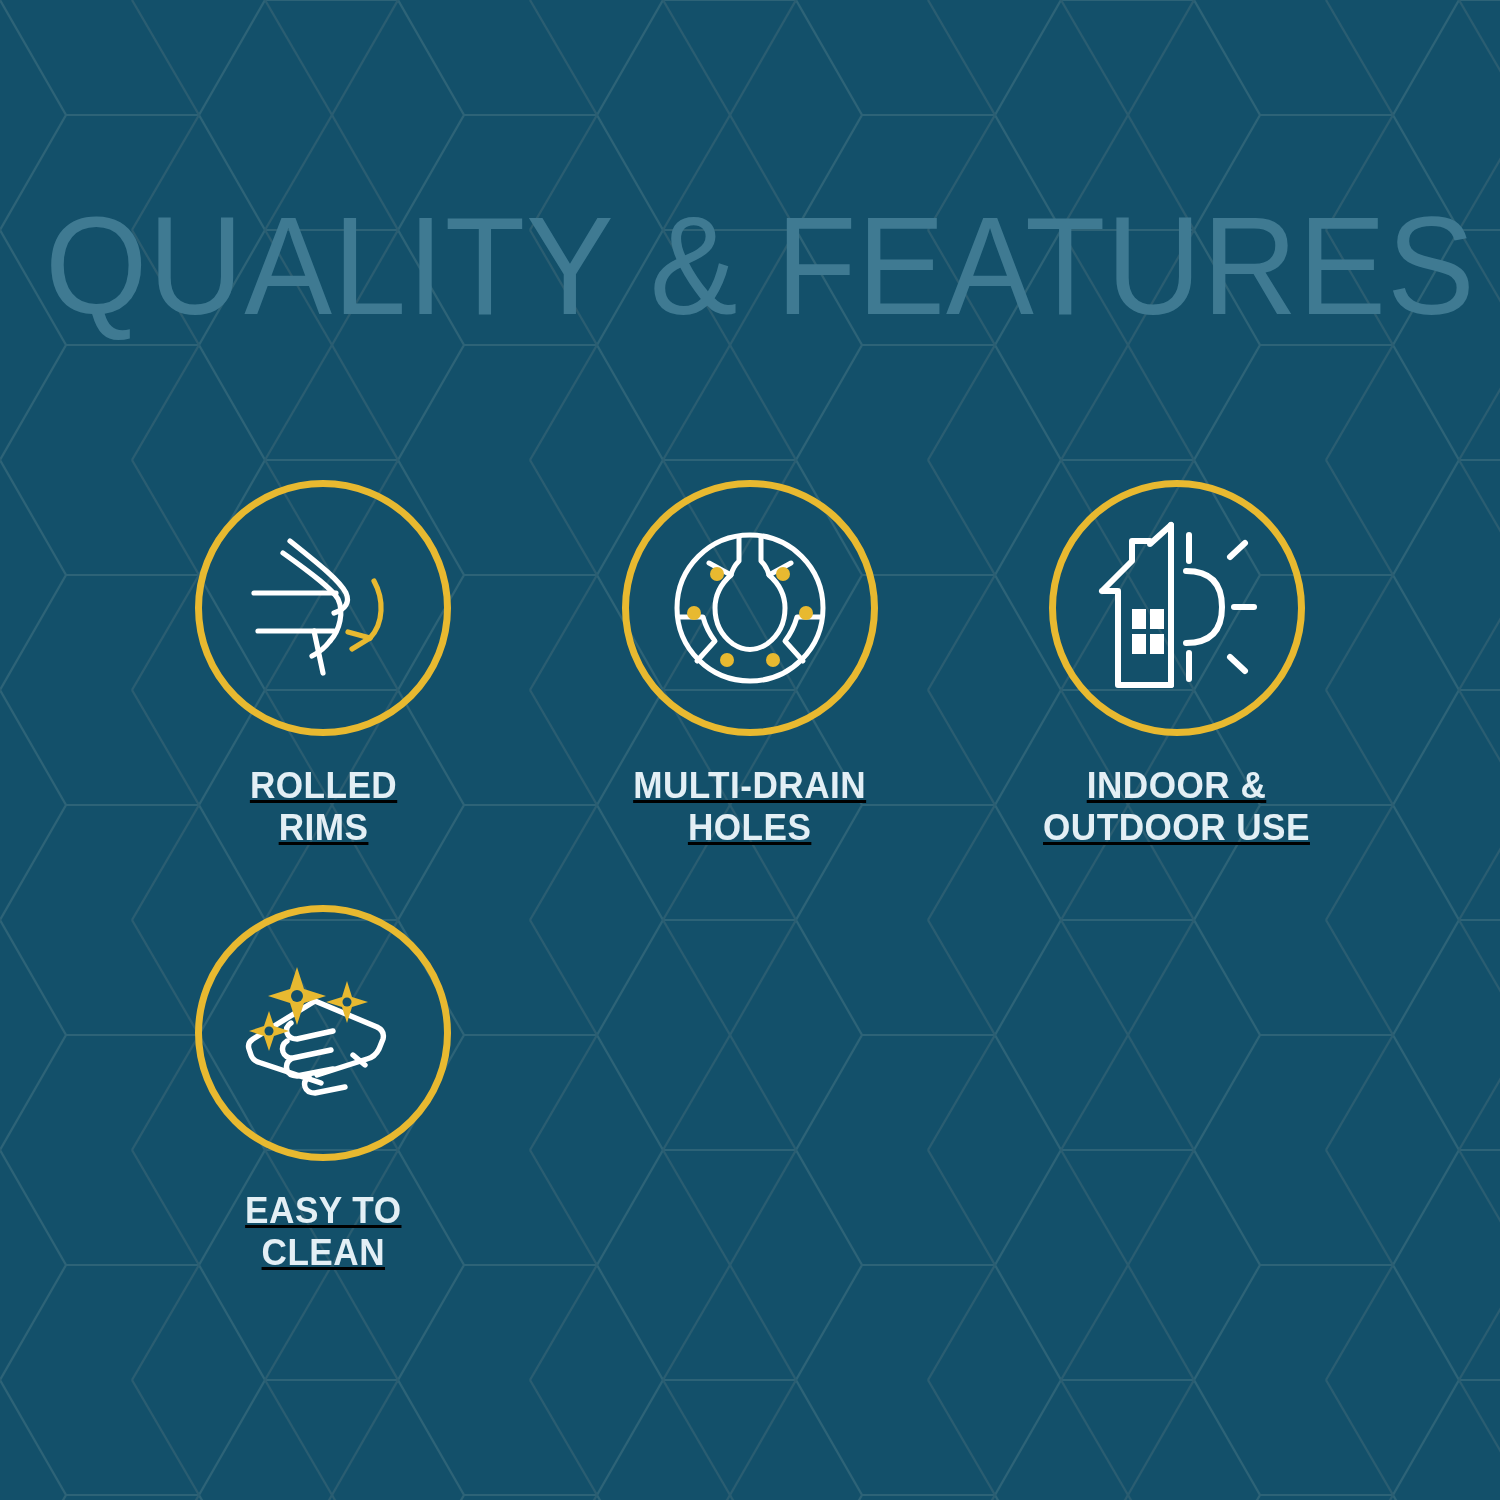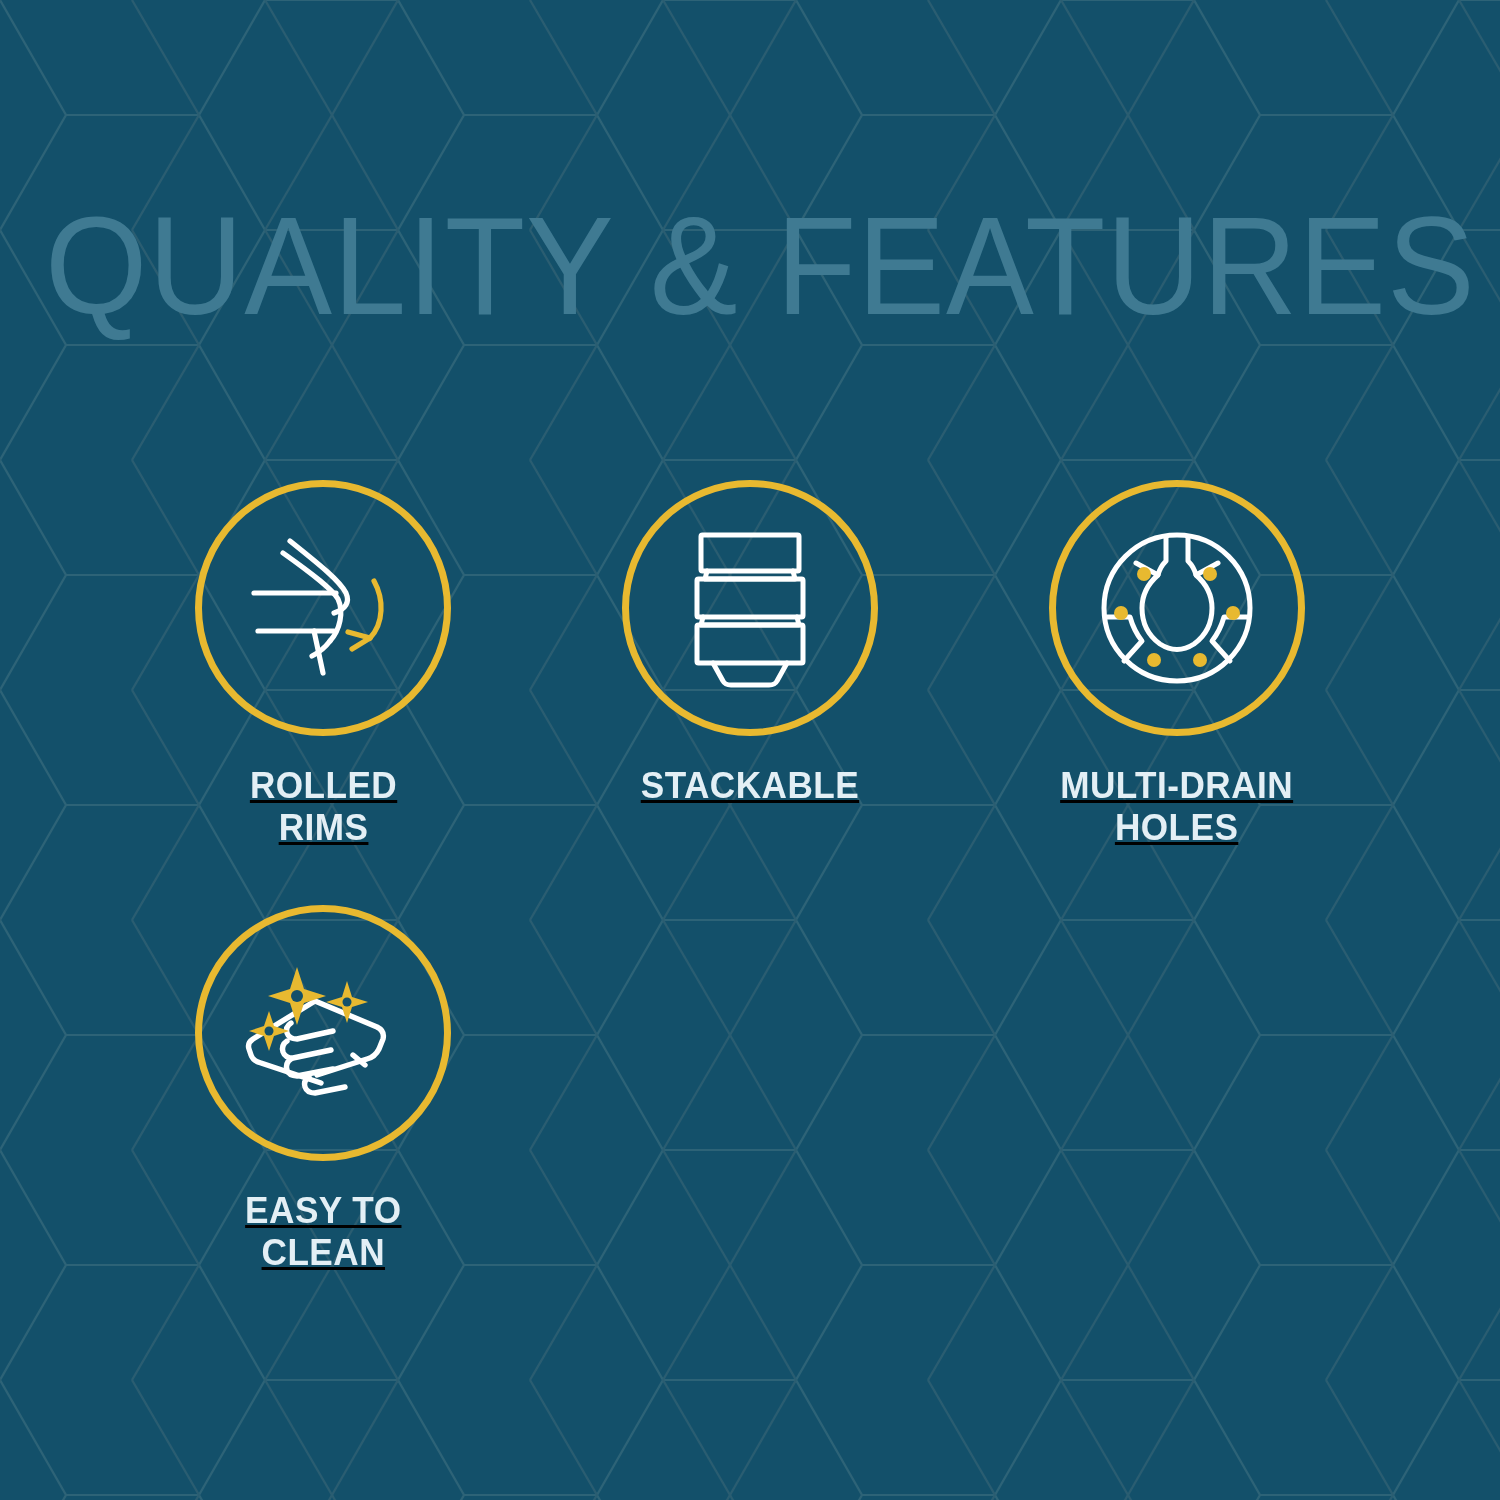--- a/index.html
+++ b/index.html
@@ -152,35 +152,20 @@
             <path d="M146 68 C156 86 156 110 142 125"></path>
             <path d="M142 125 L120 119"></path>
             <path d="M142 125 L124 136"></path>
           </g>
         </svg>
       </div>
       <div class="flabel">ROLLED
 RIMS</div>
     </div>
 
-    <div class="feature">
-      <div class="badge">
-        <svg width="190" height="190" viewBox="0 0 190 190">
-          <g fill="none" stroke="#ffffff" stroke-width="5" stroke-linecap="round" stroke-linejoin="round">
-            <rect x="46" y="22" width="98" height="36" rx="1.5"></rect>
-            <path d="M52 58 L50 66 L140 66 L138 58"></path>
-            <rect x="42" y="66" width="106" height="38" rx="1.5"></rect>
-            <path d="M48 104 L46 112 L144 112 L142 104"></path>
-            <rect x="42" y="112" width="106" height="38" rx="1.5"></rect>
-            <path d="M58 150 L68 168 Q70 172 76 172 L114 172 Q120 172 122 168 L132 150"></path>
-          </g>
-        </svg>
-      </div>
-      <div class="flabel">STACKABLE</div>
-    </div>
 
     <div class="feature">
       <div class="badge">
         <svg width="190" height="190" viewBox="0 0 190 190">
           <g fill="none" stroke="#ffffff" stroke-width="5" stroke-linecap="round" stroke-linejoin="round">
             <circle cx="95" cy="95" r="73"></circle>
             <path d="M84 24 L84 48 Q78 54 76 62 L54 50"></path>
             <path d="M106 24 L106 48 Q112 54 114 62 L136 50"></path>
             <path d="M24 104 L48 104 Q52 118 60 128 L42 148"></path>
             <path d="M166 104 L142 104 Q138 118 130 128 L148 148"></path>
@@ -194,20 +179,44 @@
             <circle cx="72" cy="147" r="7"></circle>
             <circle cx="118" cy="147" r="7"></circle>
           </g>
         </svg>
       </div>
       <div class="flabel">MULTI-DRAIN
 HOLES</div>
     </div>
 
 
+    <div class="feature">
+      <div class="badge">
+        <svg width="190" height="190" viewBox="0 0 190 190">
+          <g fill="none" stroke="#ffffff" stroke-width="6" stroke-linecap="round" stroke-linejoin="round">
+            <path d="M20 78 L50 48 L50 28 L68 28 L68 31 L89 12 L89 172 L36 172 L36 78 L20 78"></path>
+            <path d="M89 12 L89 172"></path>
+            <path d="M107 22 L107 48"></path>
+            <path d="M107 140 L107 166"></path>
+            <path d="M104 58 Q140 58 140 94 Q140 130 104 130"></path>
+            <path d="M148 44 L163 30"></path>
+            <path d="M152 94 L172 94"></path>
+            <path d="M148 144 L163 158"></path>
+          </g>
+          <g fill="#ffffff" stroke="none">
+            <rect x="50" y="96" width="14" height="20"></rect>
+            <rect x="68" y="96" width="14" height="20"></rect>
+            <rect x="50" y="121" width="14" height="20"></rect>
+            <rect x="68" y="121" width="14" height="20"></rect>
+          </g>
+        </svg>
+      </div>
+      <div class="flabel">INDOOR &amp;
+OUTDOOR USE</div>
+    </div>
 
     <div class="feature">
       <div class="badge">
         <svg width="196" height="196" viewBox="0 0 196 196">
           <g fill="none" stroke="#ffffff" stroke-width="5.4" stroke-linecap="round" stroke-linejoin="round">
             <path d="M90 66 L28 104 Q22 108 24 114 L26 120 Q28 126 36 128 L96 148"></path>
             <path d="M90 66 L152 92 Q160 96 158 104 L154 114 Q150 122 142 124 L92 140"></path>
             <path d="M66 88 Q60 92 62 98 Q64 104 72 104 L108 96"></path>
             <path d="M62 106 Q56 110 58 117 Q60 123 68 123 L106 115"></path>
             <path d="M66 124 Q60 128 62 135 Q64 141 72 141 L108 134"></path>

